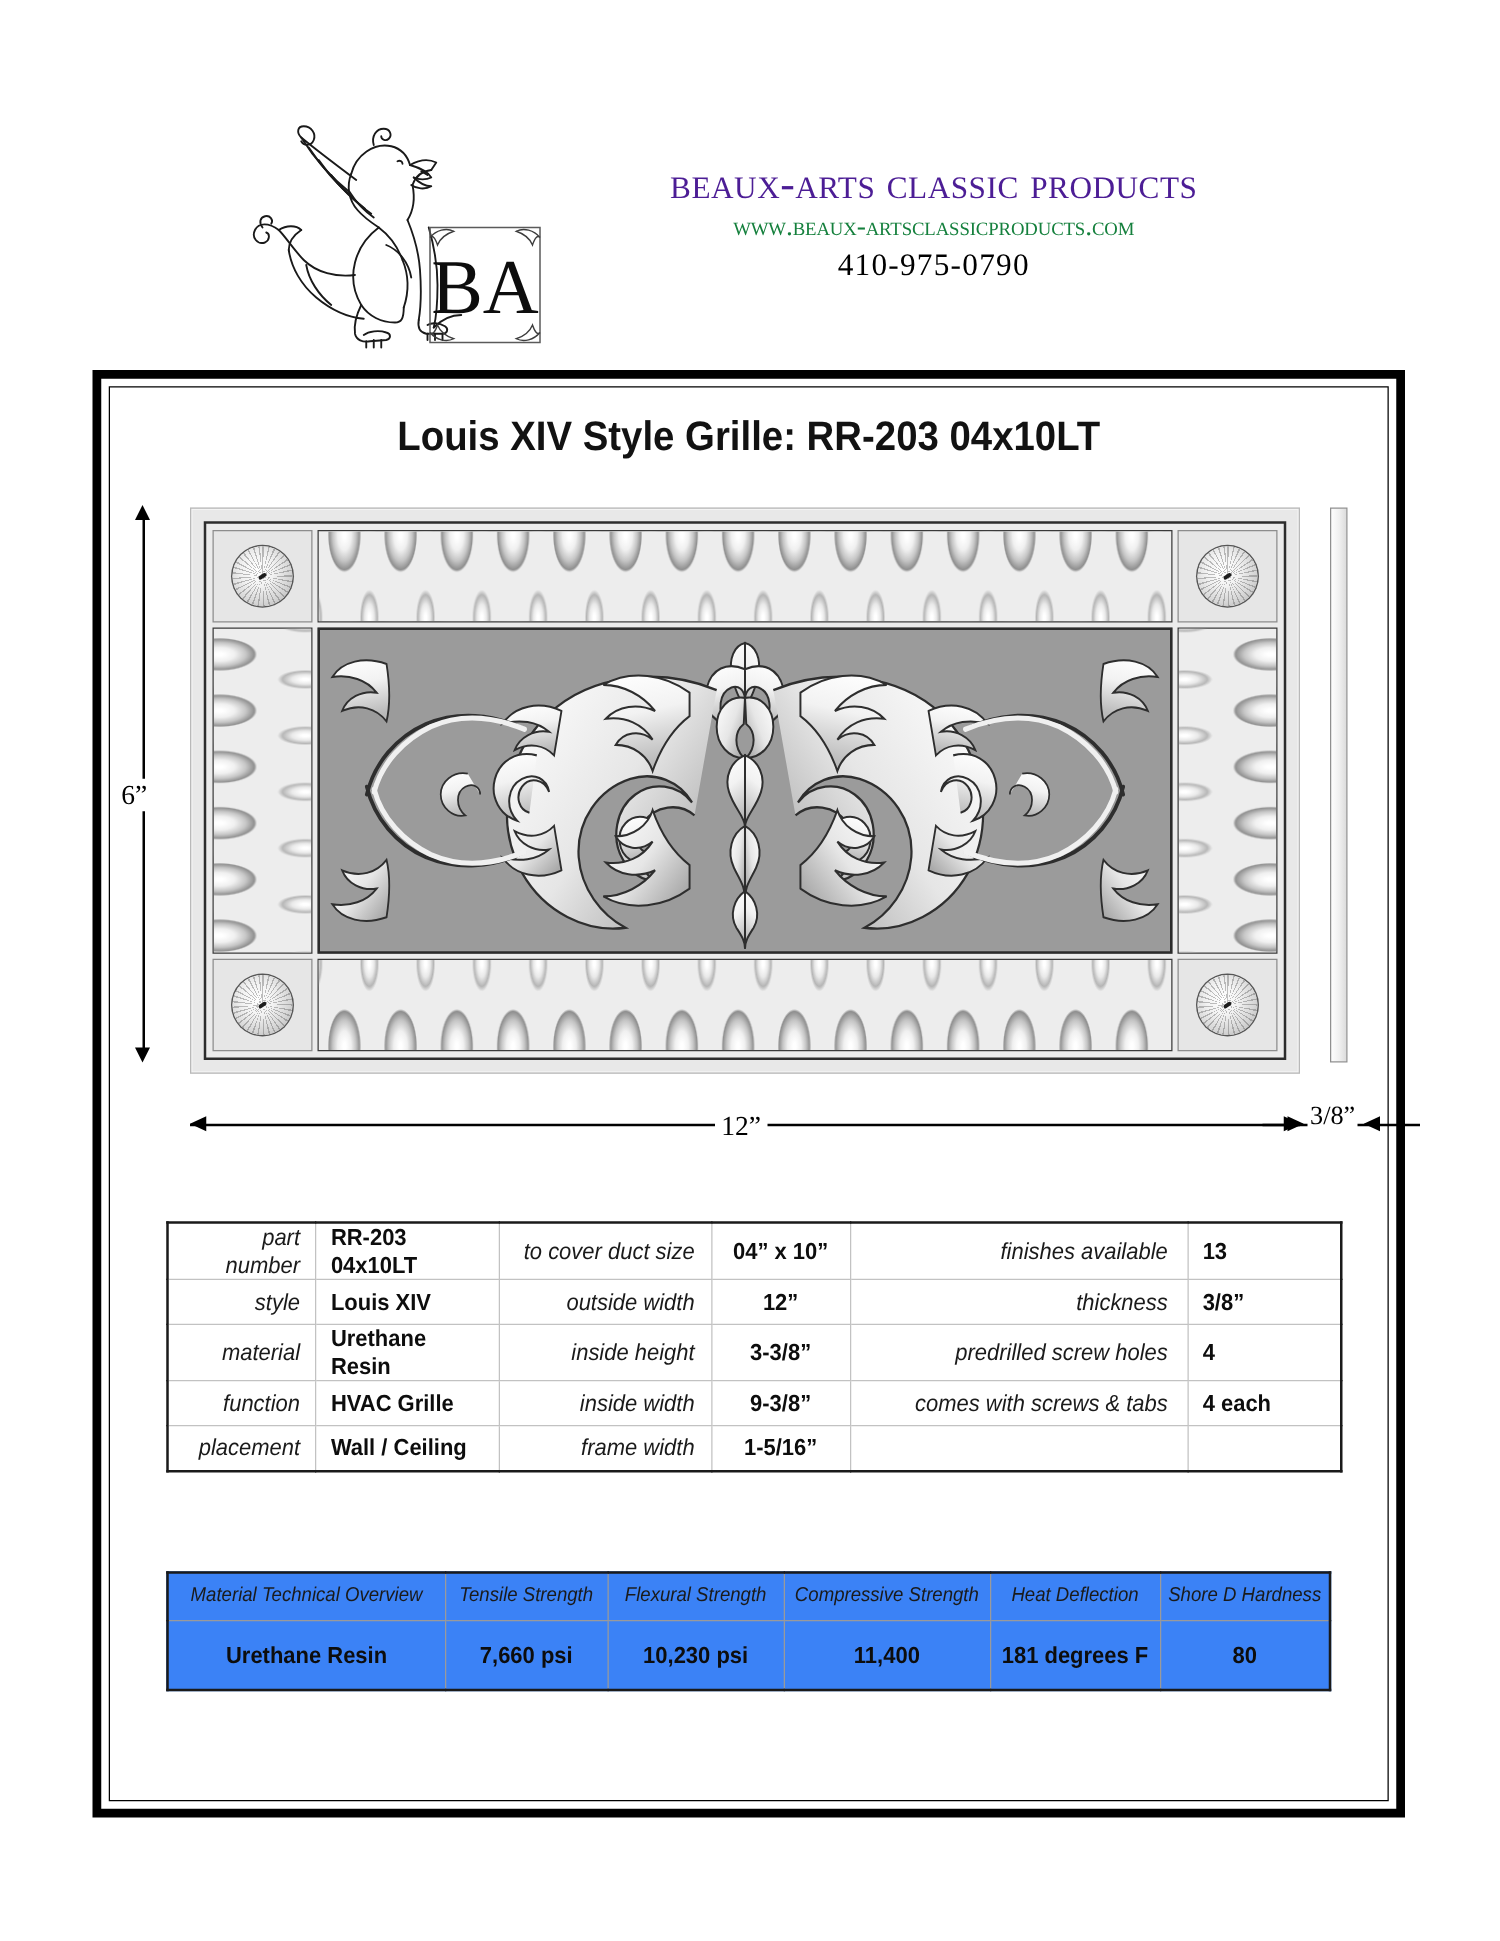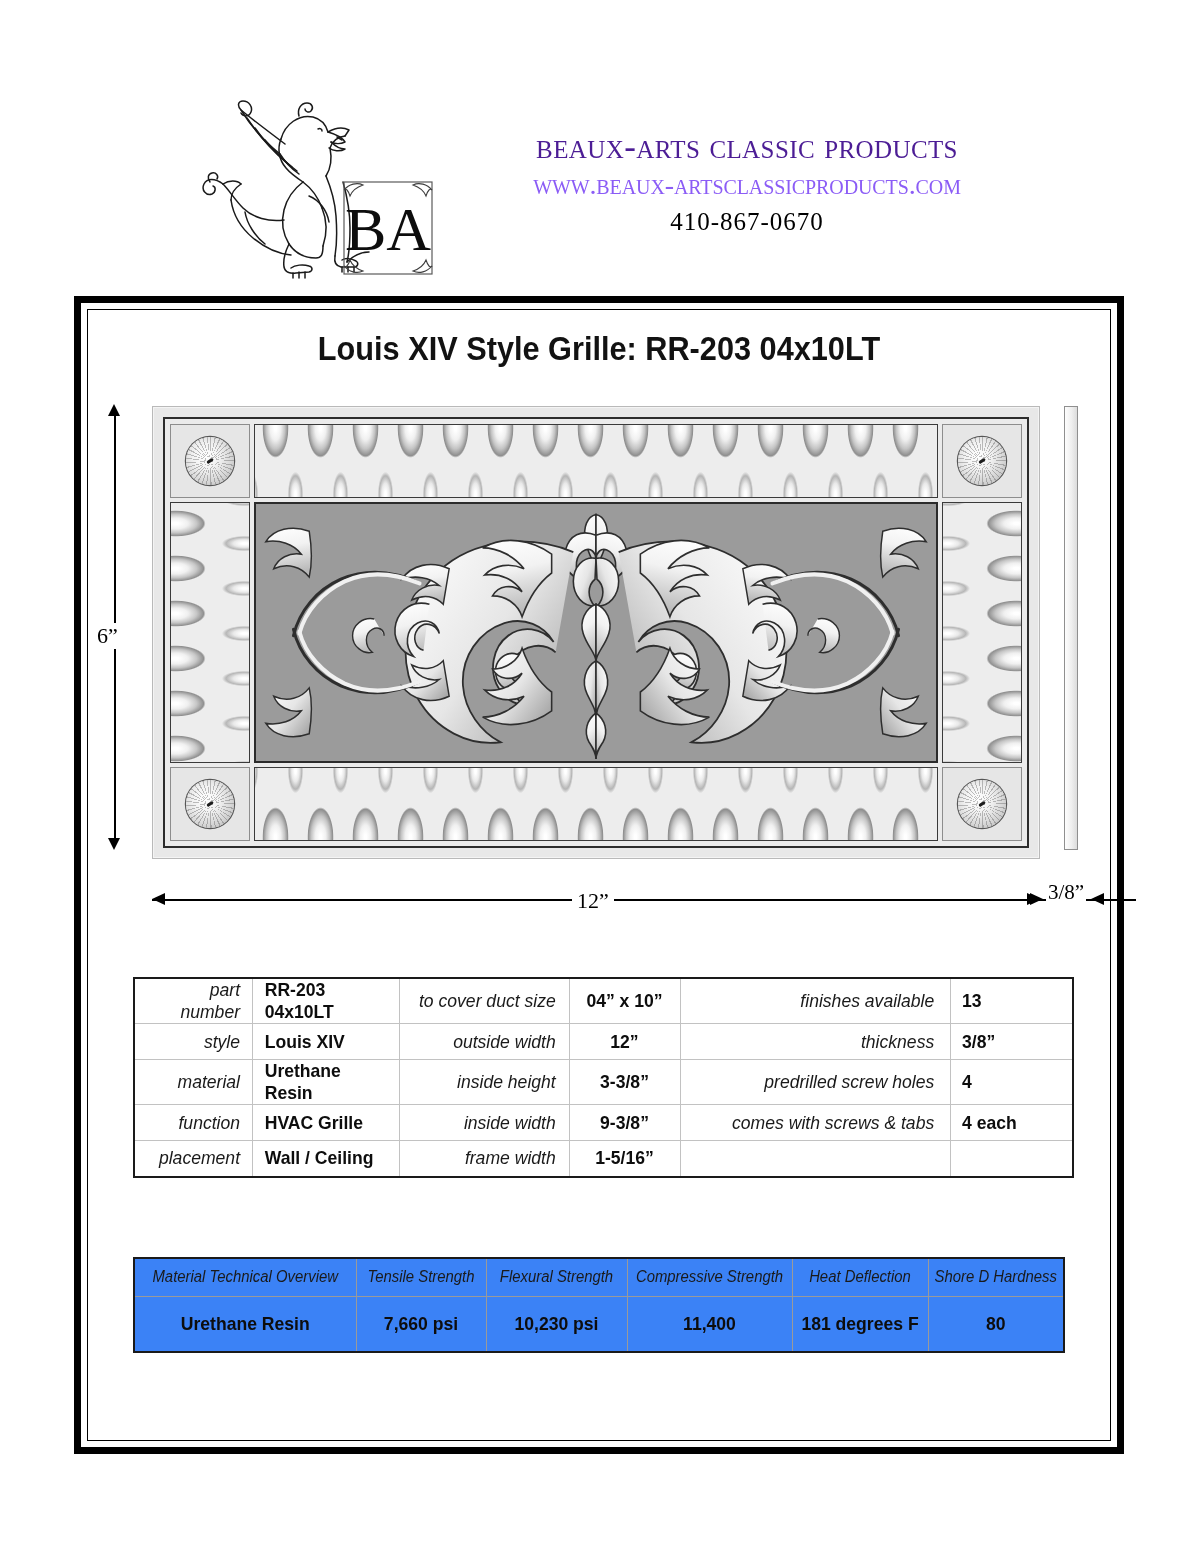--- a/index.html
+++ b/index.html
@@ -38,22 +38,22 @@
     letter-spacing: 0.4px;
     color: #4c1d95;
     line-height: 1.06;
     white-space: nowrap;
     font-variant: small-caps;
     text-transform: lowercase;
     font-weight: 400;
   }
   .company-contact {
     font-family: "Liberation Serif", serif;
-    font-size: 28px;
-    color: #8b5cf6;
+    font-size: 22px;
+    color: #15803d;
     line-height: 1.42;
     white-space: nowrap;
     font-variant: small-caps;
     text-transform: lowercase;
     letter-spacing: -0.1px;
   }
   .company-phone {
     font-family: "Liberation Serif", serif;
     font-size: 25px;
     color: #000;
@@ -412,21 +412,21 @@
         <path d="M159 174 C164 180 172 182 178 179 C172 177 167 173 165 168 C163 174 161 176 159 174Z"></path>
         <path d="M247 174 C242 180 234 182 228 179 C234 177 239 173 241 168 C243 174 245 176 247 174Z"></path>
       </g>
       <text x="203" y="158" text-anchor="middle" font-family="Liberation Serif, serif" font-size="62" fill="#0d0d0d">BA</text>
     </svg>
   </div>
 
   <div id="company-block">
     <div class="company-name">Beaux-Arts Classic Products</div>
     <div class="company-contact">www.beaux-artsclassicproducts.com</div>
-    <div class="company-phone">410-867-0670</div>
+    <div class="company-phone">410-975-0790</div>
   </div>
 </div>
 
 <div id="sheet-frame">
   <div id="sheet-frame-inner"></div>
 </div>
 
 <div id="doc-title">Louis XIV Style Grille:   RR-203 04x10LT</div>
 
 <div id="grille-figure">

